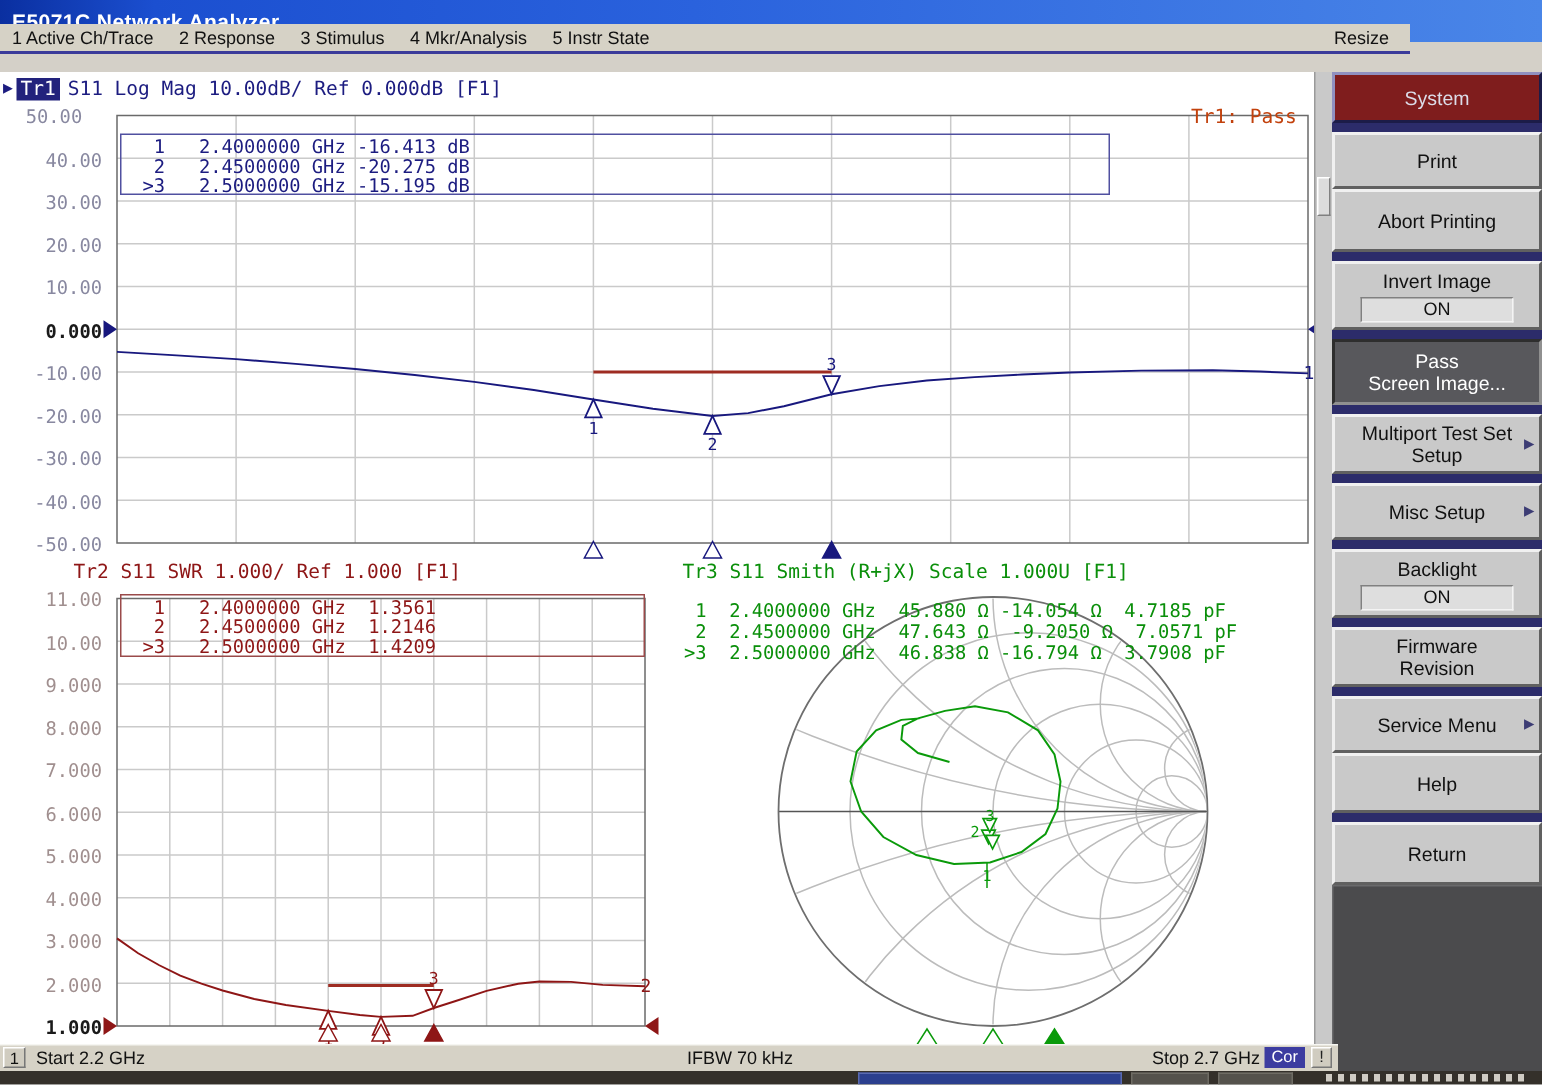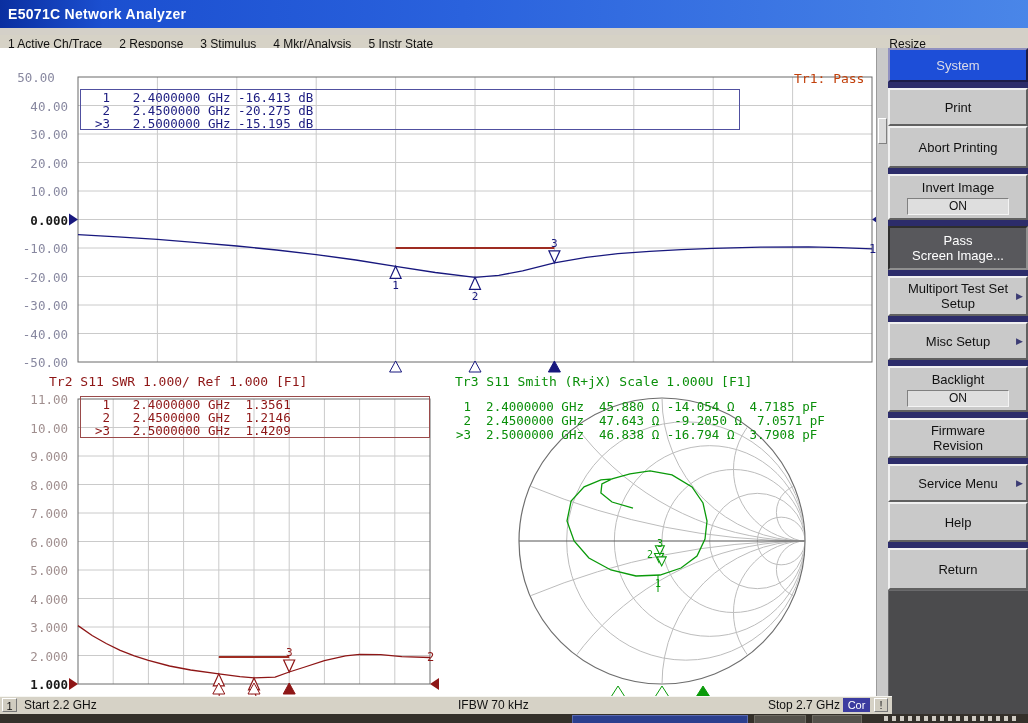--- a/index.html
+++ b/index.html
@@ -4,21 +4,21 @@
 <style>
   html,body{margin:0;padding:0;background:#888;}
   .screen{position:relative;width:1028px;height:723px;background:#d4d0c8;overflow:hidden;
           font-family:"Liberation Sans",sans-serif;}
   
   .titlebar{position:absolute;left:0;top:0;width:1028px;height:28px;
     background:linear-gradient(90deg,#0a2fa0 0%,#1b4fd0 10%,#2a62dd 45%,#4a86e8 100%);
     display:flex;align-items:center;padding-left:8px;box-sizing:border-box;}
   .title-text{color:#fff;font-weight:bold;font-size:14px;letter-spacing:.3px;}
   
-  .menubar{position:absolute;left:0;top:35px;width:940px;height:20px;background:#d6d2c6;
+  .menubar{position:absolute;left:0;top:16px;width:940px;height:20px;background:#d6d2c6;
     border-bottom:2px solid #3a3a9a;box-sizing:border-box;display:flex;align-items:center;
     font-size:12px;color:#111;text-align:center;}
   .menu-items{display:flex;gap:17px;padding-left:8px;}
   .menu-item{white-space:nowrap;cursor:default;}
   .resize{position:absolute;right:14px;top:2px;}
   
   .main{position:absolute;left:0;top:48px;width:876px;height:648px;background:#ffffff;overflow:hidden;}
   #plots{position:absolute;left:0;top:0;}
   .mono{font-family:"DejaVu Sans Mono",monospace;}
   .tr1-header{position:absolute;left:2px;top:4px;font:13px "DejaVu Sans Mono",monospace;color:#1c1c80;}
@@ -39,21 +39,21 @@
   .scrollstrip{position:absolute;left:876px;top:48px;width:12px;height:648px;background:#c9c9c9;
     border-left:1px solid #9a9a9a;box-sizing:border-box;}
   .thumb{position:absolute;left:1px;top:70px;width:9px;height:26px;background:#dcdcdc;
     border:1px solid #808080;border-top-color:#fff;border-left-color:#fff;box-sizing:border-box;}
   .softkeys{position:absolute;left:888px;top:48px;width:140px;height:648px;background:#2c2c6a;
     display:flex;flex-direction:column;}
   .softkey{position:relative;flex:none;background:#c9c9c9;border:2px solid;
     border-color:#f0f0f0 #606060 #606060 #f0f0f0;color:#111;font-size:13px;line-height:15px;
     display:flex;flex-direction:column;align-items:center;justify-content:center;
     box-sizing:border-box;text-align:center;cursor:default;}
-  .softkey.header{background:#1d4ed8;color:#dcdce8;border-color:#9090c0 #1c1c48 #1c1c48 #9090c0;}
+  .softkey.header{background:#7f1d1d;color:#dcdce8;border-color:#9090c0 #1c1c48 #1c1c48 #9090c0;}
   .softkey.selected{background:#58585c;color:#fff;border-color:#2e2e2e #909090 #909090 #2e2e2e;}
   .state-box{margin-top:3px;width:100px;background:#dedede;border:1px solid;
     border-color:#808080 #f4f4f4 #f4f4f4 #808080;font-size:12px;line-height:15px;color:#111;}
   .sk-arrow{position:absolute;right:3px;top:50%;transform:translateY(-50%);font-size:9px;color:#3c3c74;}
   .sep{flex:none;height:6px;}
   .void{flex:1;background:#4b4b4d;border-top:1px solid #6a6a6c;border-left:1px solid #6a6a6c;}
   .sidebar-bottom{position:absolute;left:892px;top:696px;width:136px;height:18px;background:#4b4b4d;}
   
   .statusbar{position:absolute;left:0;top:696px;width:892px;height:18px;background:#d6d2c6;
     border-top:1px solid #f6f6f2;box-sizing:border-box;font-size:12px;color:#111;}
@@ -211,20 +211,23 @@
           <polygon points="661.714,565.882 657.214,556.882 666.214,556.882" fill="#fff" stroke="#0a9a0a" stroke-width="1.1"></polygon>
           <text x="660" y="547" text-anchor="middle" font-size="10" font-family="DejaVu Sans Mono, monospace" fill="#0a9a0a">3</text>
           <text x="650" y="558" text-anchor="middle" font-size="10" font-family="DejaVu Sans Mono, monospace" fill="#0a9a0a">2</text>
           <text x="658" y="587" text-anchor="middle" font-size="10" font-family="DejaVu Sans Mono, monospace" fill="#0a9a0a">1</text>
           <line x1="658" y1="575" x2="658" y2="592" stroke="#0a9a0a" stroke-width="1"></line>
           <polygon points="618,686 611,697 625,697" fill="#fff" stroke="#0a9a0a" stroke-width="1"></polygon>
           <polygon points="662,686 655,697 669,697" fill="#fff" stroke="#0a9a0a" stroke-width="1"></polygon>
           <polygon points="703,686 696,697 710,697" fill="#0a9a0a" stroke="#0a9a0a" stroke-width="1"></polygon>
         </g>
       </svg>
+    <div class="tr1-header">
+      <span class="arrow-glyph">▶</span><span class="trace-box">Tr1</span><span>S11 Log Mag 10.00dB/ Ref 0.000dB [F1]</span>
+    </div>
     <div class="pass">Tr1: Pass</div>
     <pre id="tr1-table" class="mtable"> 1   2.4000000 GHz -16.413 dB
  2   2.4500000 GHz -20.275 dB
 &gt;3   2.5000000 GHz -15.195 dB</pre>
     <div class="tr2-header mono">Tr2 S11 SWR 1.000/ Ref 1.000 [F1]</div>
     <div class="tr3-header mono">Tr3 S11 Smith (R+jX) Scale 1.000U [F1]</div>
     <pre id="tr2-table" class="mtable"> 1   2.4000000 GHz  1.3561
  2   2.4500000 GHz  1.2146
 &gt;3   2.5000000 GHz  1.4209</pre>
     <pre id="tr3-table" class="mtable"> 1  2.4000000 GHz  45.880 Ω -14.054 Ω  4.7185 pF

